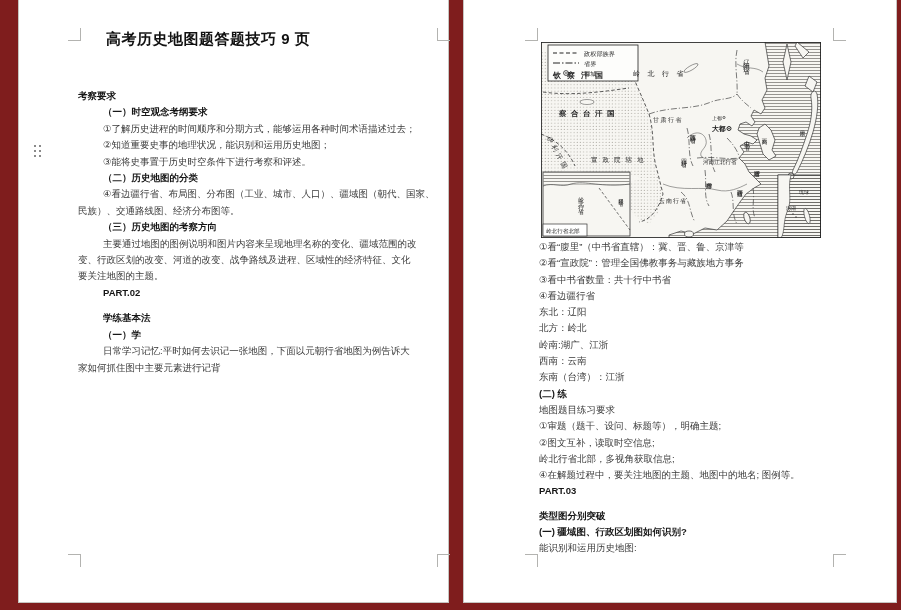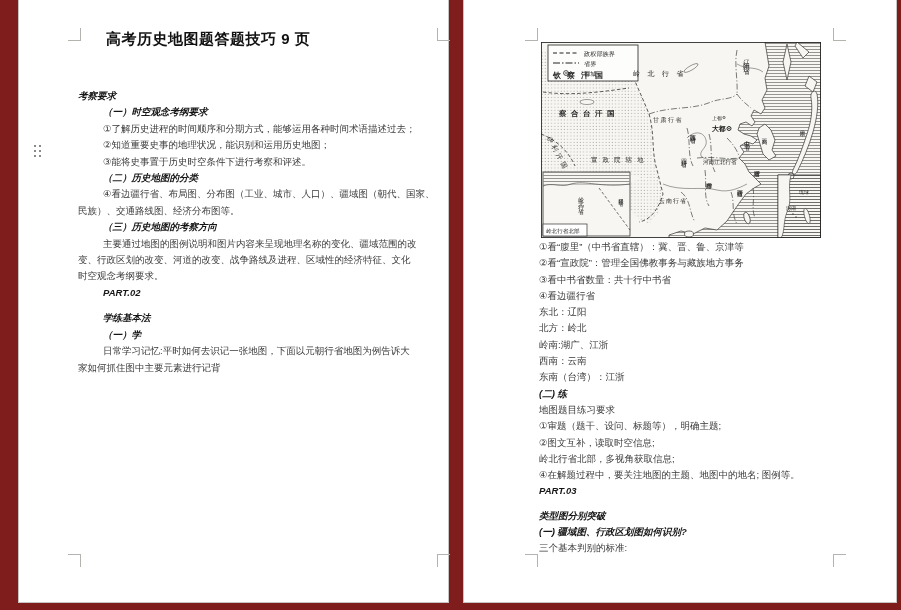--- a/index.html
+++ b/index.html
@@ -9,21 +9,21 @@
         border-top:none;box-sizing:border-box;}
   .page.p1{left:18px;width:431px;}
   .page.p2{left:463px;width:434px;}
   .doc-title{position:absolute;left:87px;top:30px;font-size:15px;font-weight:bold;color:#111;
              letter-spacing:.5px;white-space:nowrap;}
   .body-text{position:absolute;font-size:9.5px;color:#3a3a3a;}
   .p1 .body-text{left:59px;top:88px;width:368px;line-height:16.4px;}
   .p2 .body-text{left:75px;top:239px;width:352px;line-height:16.3px;}
   .line{white-space:nowrap;}
   .line.ind{padding-left:25px;}
-  .line.b{font-weight:bold;color:#161616;font-style:italic;}
+  .line.b{font-weight:bold;color:#161616;}
   .sp9{height:9px;} .sp8{height:8px;}
   .mapbox{position:absolute;left:77px;top:42px;width:280px;height:196px;}
   .mapbox svg{display:block;width:280px;height:196px;}
   .crop{position:absolute;width:12px;height:12px;}
   .crop.tl{border-right:1px solid #b3b3b0;border-bottom:1px solid #b3b3b0;}
   .crop.tr{border-left:1px solid #b3b3b0;border-bottom:1px solid #b3b3b0;}
   .crop.bl{border-right:1px solid #b3b3b0;border-top:1px solid #b3b3b0;}
   .crop.br{border-left:1px solid #b3b3b0;border-top:1px solid #b3b3b0;}
   .handle{position:absolute;left:34px;top:145px;display:grid;grid-template-columns:2px 2px;
           grid-auto-rows:2px;gap:3px;}
@@ -44,21 +44,21 @@
       <div class="line b ind">（一）时空观念考纲要求</div>
       <div class="line ind">①了解历史进程的时间顺序和分期方式，能够运用各种时间术语描述过去；</div>
       <div class="line ind">②知道重要史事的地理状况，能识别和运用历史地图；</div>
       <div class="line ind">③能将史事置于历史时空条件下进行考察和评述。</div>
       <div class="line b ind">（二）历史地图的分类</div>
       <div class="line ind">④看边疆行省、布局图、分布图（工业、城市、人口）、疆域图（朝代、国家、</div>
       <div class="line">民族）、交通路线图、经济分布图等。</div>
       <div class="line b ind">（三）历史地图的考察方向</div>
       <div class="line ind">主要通过地图的图例说明和图片内容来呈现地理名称的变化、疆域范围的改</div>
       <div class="line">变、行政区划的改变、河道的改变、战争路线及进程、区域性的经济特征、文化</div>
-      <div class="line">时空观念考纲要求。</div>
+      <div class="line">要关注地图的主题。</div>
       <div class="line b ind">PART.02</div>
       <div class="sp9"></div>
       <div class="line b ind">学练基本法</div>
       <div class="line b ind">（一）学</div>
       <div class="line ind">日常学习记忆:平时如何去识记一张地图，下面以元朝行省地图为例告诉大</div>
       <div class="line">家如何抓住图中主要元素进行记背</div>
     </div>
   </div>
 
   <div class="page p2">
@@ -205,21 +205,21 @@
       <div class="line b">(二) 练</div>
       <div class="line">地图题目练习要求</div>
       <div class="line">①审题（题干、设问、标题等），明确主题;</div>
       <div class="line">②图文互补，读取时空信息;</div>
       <div class="line">岭北行省北部，多视角获取信息;</div>
       <div class="line">④在解题过程中，要关注地图的主题、地图中的地名; 图例等。</div>
       <div class="line b">PART.03</div>
       <div class="sp8"></div>
       <div class="line b">类型图分别突破</div>
       <div class="line b">(一) 疆域图、行政区划图如何识别?</div>
-      <div class="line">三个基本判别的标准:</div>
+      <div class="line">能识别和运用历史地图:</div>
     </div>
   </div>
 
   <div class="crop tl" style="left:68px;top:28px;"></div>
   <div class="crop tr" style="left:437px;top:28px;"></div>
   <div class="crop bl" style="left:68px;top:554px;"></div>
   <div class="crop br" style="left:437px;top:554px;"></div>
   <div class="crop tl" style="left:525px;top:28px;"></div>
   <div class="crop tr" style="left:833px;top:28px;"></div>
   <div class="crop bl" style="left:525px;top:554px;"></div>

